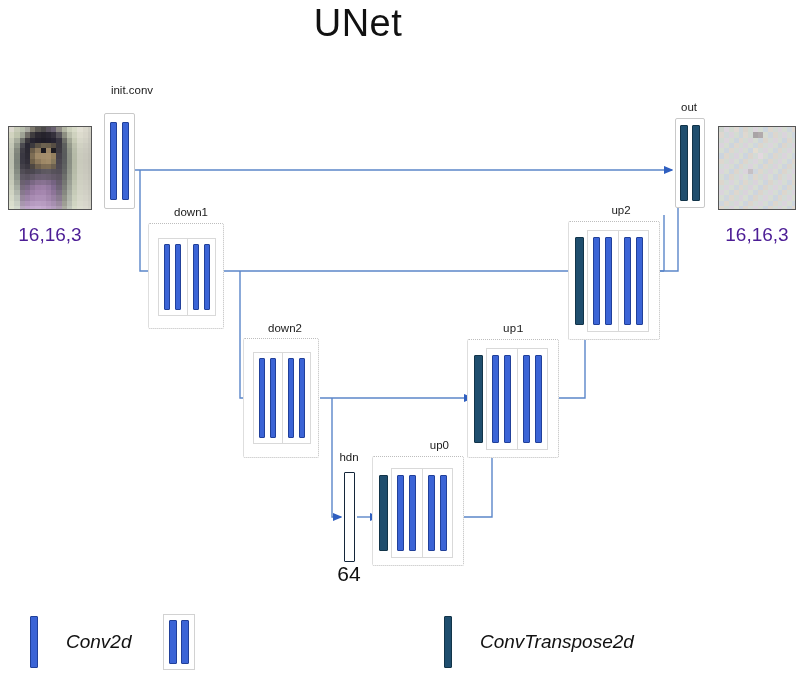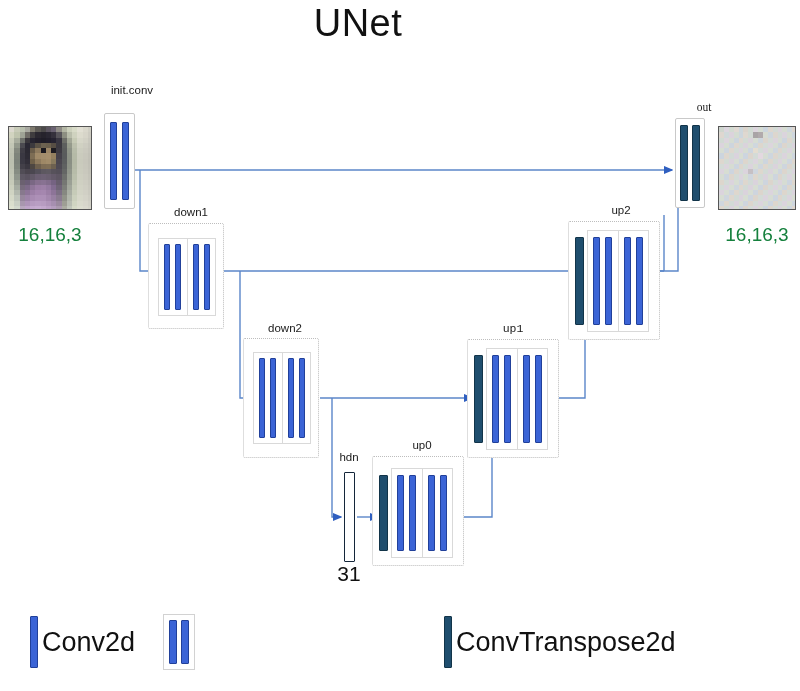--- a/index.html
+++ b/index.html
@@ -83,40 +83,41 @@
   
   .imgbox{
     position:absolute;
     border:1px solid #555;
     box-sizing:border-box;
     image-rendering:pixelated;
   }
   .sizelabel{
     position:absolute;
     font-size:19px;
-    color:#15803d;
+    color:#4c1d95;
     white-space:nowrap;
     text-align:center;
   }
   .hdnlabel{
     position:absolute;
     font-size:21px;
     color:#111;
     white-space:nowrap;
     text-align:center;
   }
 
   
   .legend{position:absolute;left:0;top:604px;width:800px;height:80px;}
   .legend-item{position:absolute;display:flex;align-items:center;}
   .legend-text{
-    font-size:27px;
+    font-size:19px;
     color:#111;
-    margin-left:4px;
+    margin-left:28px;
     white-space:nowrap;
+    font-style:italic;
   }
   .legend-swatchbox{
     border:1px solid #d2d2d2;
     box-sizing:border-box;
     background:#fff;
     display:flex;
     align-items:center;
     justify-content:space-evenly;
     width:32px;height:56px;
   }
@@ -722,23 +723,23 @@
         <div class="bar conv" style="width:6px;height:80px;"></div>
         <div class="bar conv" style="width:6px;height:80px;"></div>
       </div>
     </div>
   </div>
 
   <div class="mod-label" style="left:327px;top:451px;width:44px;">hdn</div>
   <div style="position:absolute;left:342px;top:472px;width:14px;height:90px;display:flex;align-items:center;justify-content:center;">
     <div class="bar hollow" style="width:11px;height:90px;"></div>
   </div>
-  <div class="hdnlabel" style="left:322px;top:562px;width:54px;">31</div>
-
-  <div class="mod-label" style="left:395px;top:439px;width:54px;">up0</div>
+  <div class="hdnlabel" style="left:322px;top:562px;width:54px;">64</div>
+
+  <div class="mod-label" style="left:395px;top:439px;width:54px;text-align:right;">up0</div>
   <div class="module dotted" style="left:372px;top:456px;width:92px;height:110px;">
     <div style="position:absolute;left:6px;top:18px;width:10px;height:76px;display:flex;align-items:center;">
       <div class="bar convT" style="width:9px;height:76px;"></div>
     </div>
     <div class="resblock" style="left:18px;top:11px;width:62px;height:90px;">
       <div class="resgroup">
         <div class="bar conv" style="width:7px;height:76px;"></div>
         <div class="bar conv" style="width:7px;height:76px;"></div>
       </div>
       <div class="resgroup">
@@ -775,21 +776,21 @@
         <div class="bar conv" style="width:7px;height:88px;"></div>
         <div class="bar conv" style="width:7px;height:88px;"></div>
       </div>
       <div class="resgroup">
         <div class="bar conv" style="width:7px;height:88px;"></div>
         <div class="bar conv" style="width:7px;height:88px;"></div>
       </div>
     </div>
   </div>
 
-  <div class="mod-label" style="left:682px;top:101px;width:44px;font-family:Liberation Serif, serif;">out</div>
+  <div class="mod-label" style="left:667px;top:101px;width:44px;">out</div>
   <div class="module" style="left:675px;top:118px;width:30px;height:90px;">
     <div style="position:absolute;left:0;top:0;right:0;bottom:0;display:flex;align-items:center;justify-content:space-evenly;">
       <div class="bar convT" style="width:8px;height:76px;"></div>
       <div class="bar convT" style="width:8px;height:76px;"></div>
     </div>
   </div>
 
   <div class="legend">
 
     <div class="legend-item" style="left:30px;top:12px;">

